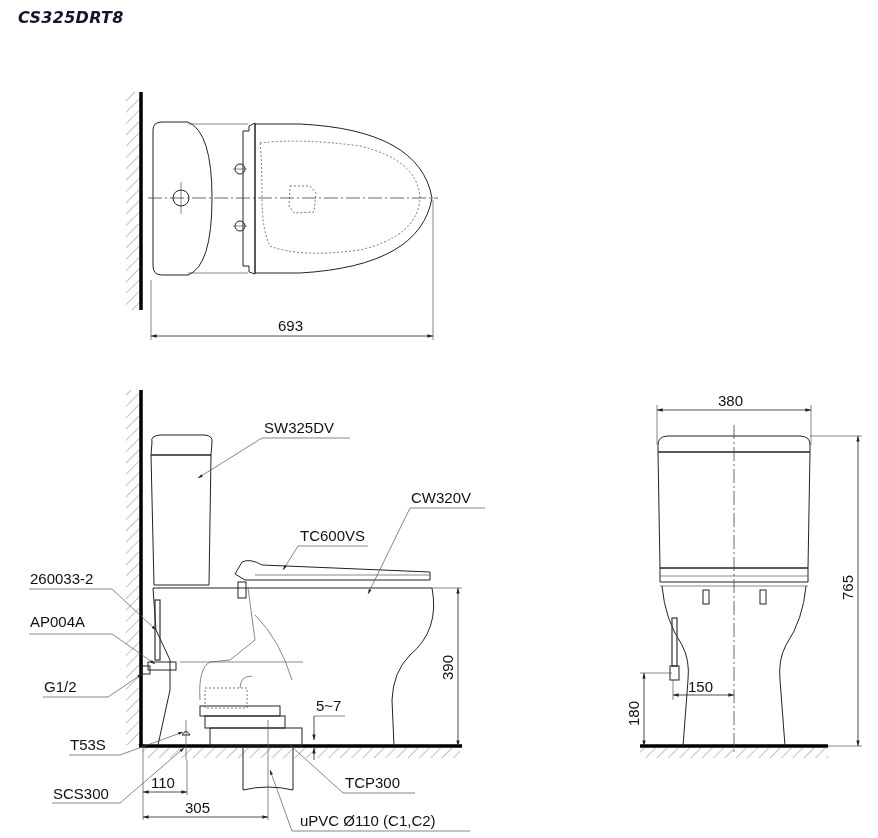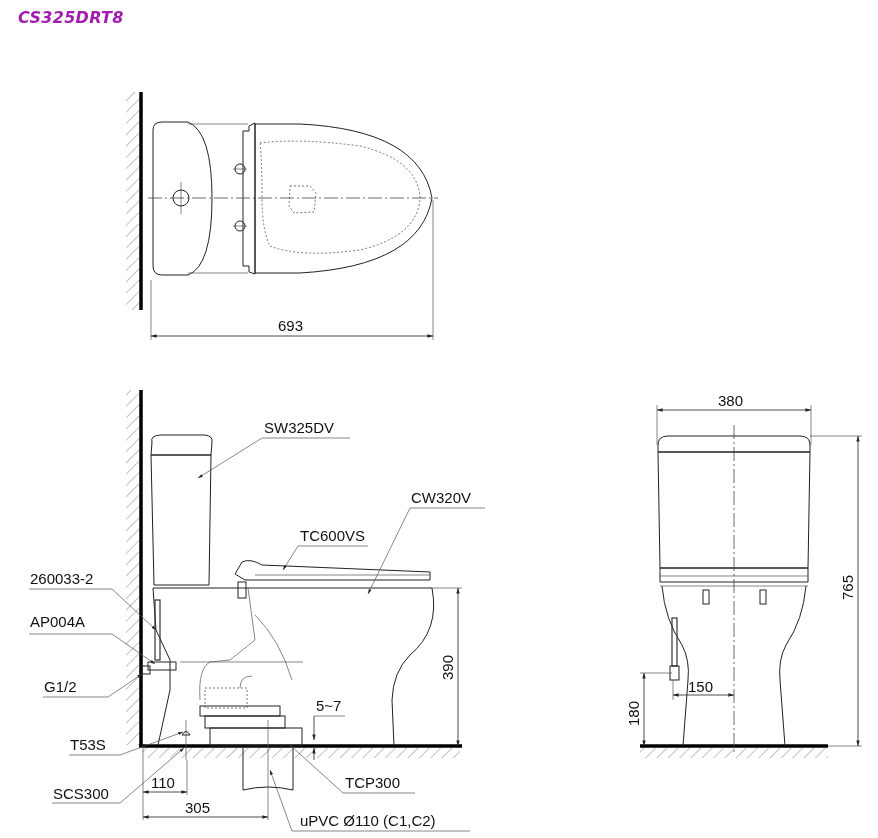--- a/index.html
+++ b/index.html
@@ -1,17 +1,17 @@
 <!DOCTYPE html>
 <html><head>
 <meta charset="utf-8">
 <style>
   html, body { margin: 0; padding: 0; background: #ffffff; }
   body { width: 878px; height: 838px; position: relative; overflow: hidden; font-family: "Liberation Sans", sans-serif; }
-  .title { position: absolute; left: 18px; top: 8px; font-family: "DejaVu Sans", sans-serif; font-weight: bold; font-style: italic; font-size: 16px; color: #a21caf; letter-spacing: 0.3px; }
+  .title { position: absolute; left: 18px; top: 8px; font-family: "DejaVu Sans", sans-serif; font-weight: bold; font-style: italic; font-size: 16px; color: #0f172a; letter-spacing: 0.3px; }
   svg { position: absolute; left: 0; top: 0; }
   .ln { stroke: #222; stroke-width: 1; fill: none; }
   .thin { stroke: #555; stroke-width: 0.7; fill: none; }
   .dash { stroke: #555; stroke-width: 0.8; fill: none; stroke-dasharray: 2 2; }
   .center { stroke: #444; stroke-width: 0.8; fill: none; stroke-dasharray: 14 3 2 3; }
   .wall { stroke: #000; stroke-width: 3.5; fill: none; }
   .hatch { stroke: #666; stroke-width: 0.8; }
   .dim { stroke: #222; stroke-width: 0.8; fill: none; }
   .lbl { font-family: "Liberation Sans", sans-serif; font-size: 15px; fill: #111; }
   .dimtxt { font-family: "Liberation Sans", sans-serif; font-size: 15px; fill: #111; }

